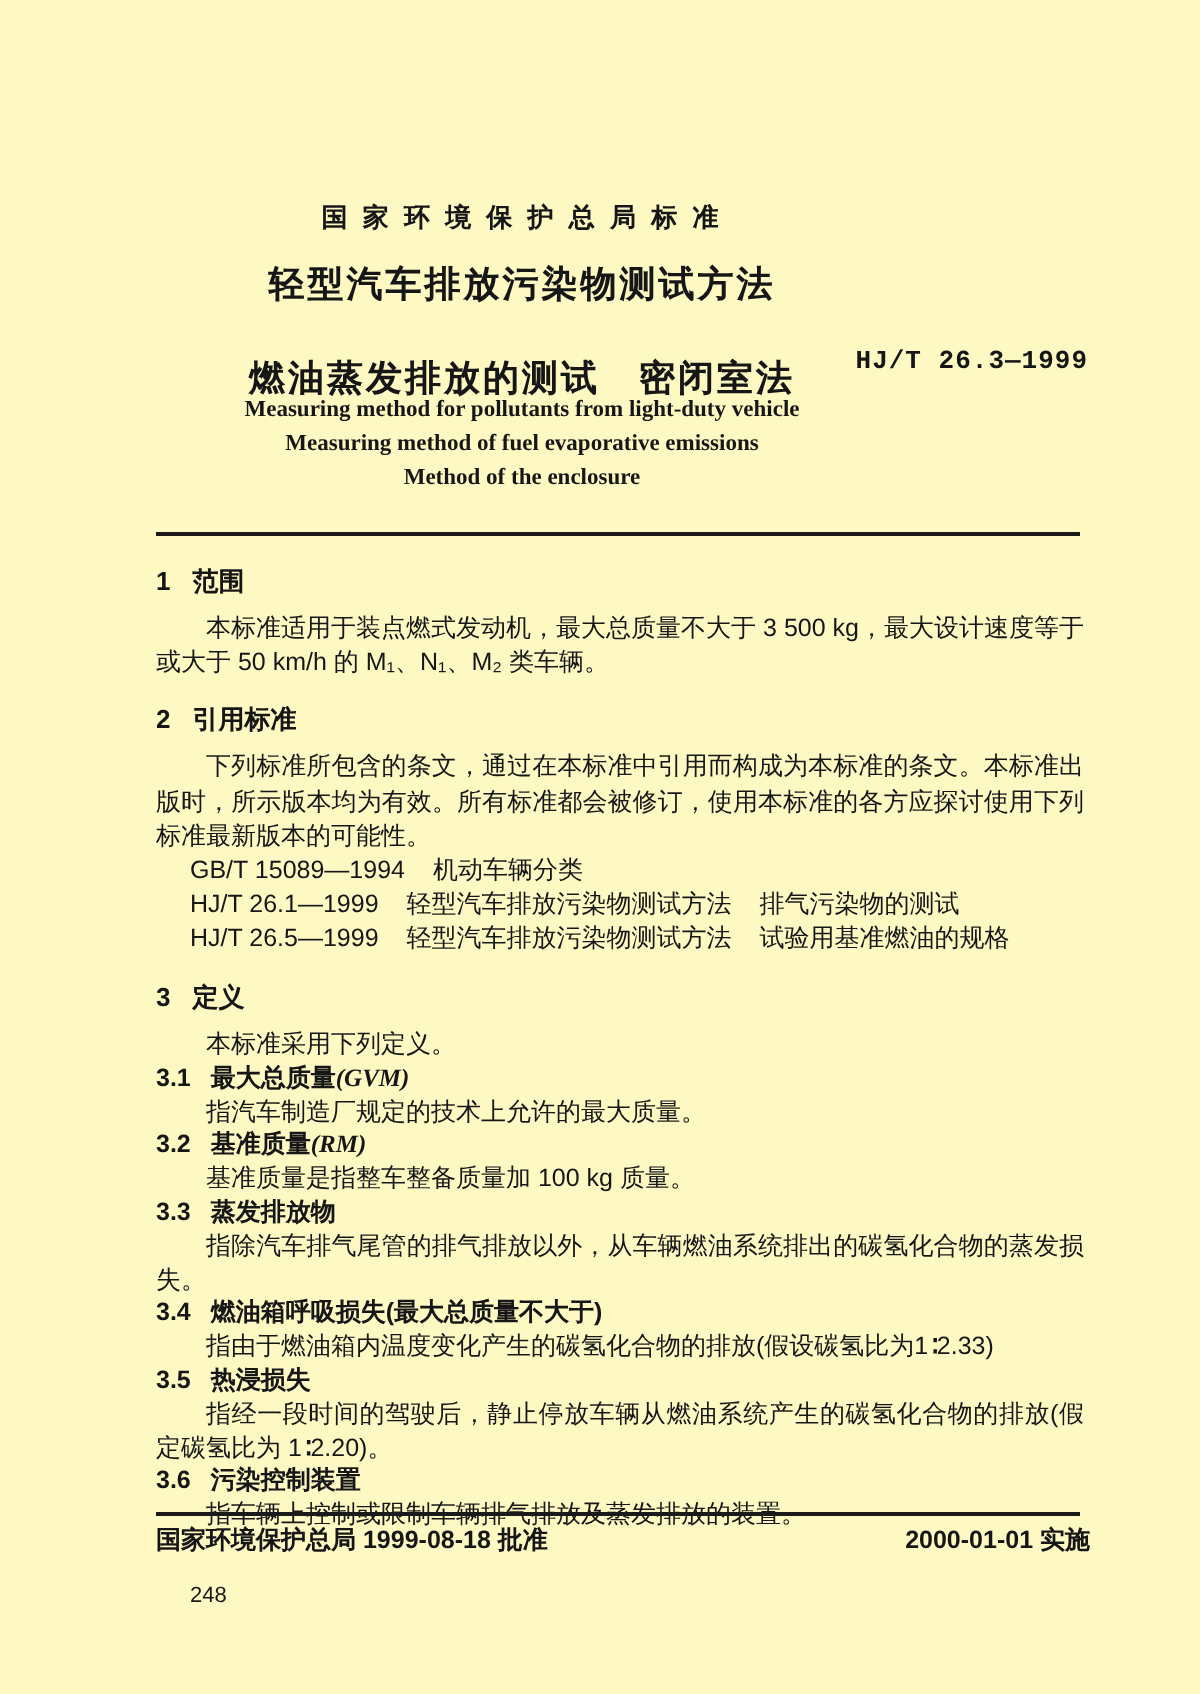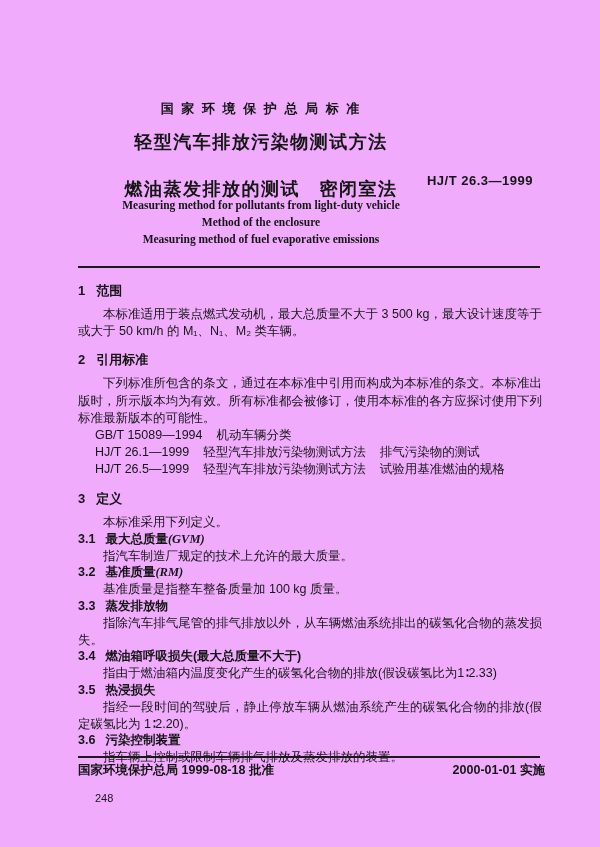--- a/index.html
+++ b/index.html
@@ -4,30 +4,30 @@
 <style>
   html, body { margin: 0; padding: 0; }
   body {
     width: 600px; height: 847px;
     background: #fdfdfb;
     font-family: "Liberation Sans", sans-serif;
     color: #161616;
     position: relative;
     overflow: hidden;
   }
-  .page { position: absolute; inset: 0; background: #f0abfc; }
+  .page { position: absolute; inset: 0; background: #fef9c3; }
 
   
   .title-col { position: absolute; left: 70px; width: 382px; text-align: center; }
   .org-line   { top: 100px; font-size: 13px; font-weight: 700; letter-spacing: 2px; }
   .cn-title-1 { top: 130px; font-size: 18px; font-weight: 700; letter-spacing: 1.5px; }
   .cn-title-2 { top: 177px; font-size: 18px; font-weight: 700; letter-spacing: 1.5px; }
   .std-no {
-    position: absolute; top: 173px; right: 67px;
-    font-size: 13px; font-weight: 700; letter-spacing: 0.5px;
+    position: absolute; top: 173px; right: 56px;
+    font-size: 13px; font-weight: 700; letter-spacing: 0.5px; font-family: Liberation Mono, monospace;
   }
   .en-titles {
     position: absolute; top: 197px; left: 70px; width: 382px;
     text-align: center;
     font-family: "Liberation Serif", serif;
     font-size: 11.5px; font-weight: 700; line-height: 17px;
   }
   .rule { position: absolute; left: 78px; width: 462px; height: 2px; background: #1a1a1a; }
   .rule-top { top: 266px; }
 
@@ -65,22 +65,22 @@
 <body>
 
 <div class="page">
 
   <div class="title-col org-line">国 家 环 境 保 护 总 局 标 准</div>
   <div class="title-col cn-title-1">轻型汽车排放污染物测试方法</div>
   <div class="title-col cn-title-2">燃油蒸发排放的测试　密闭室法</div>
   <div class="std-no">HJ/T 26.3—1999</div>
   <div class="en-titles">
     <div>Measuring method for pollutants from light-duty vehicle</div>
+    <div>Measuring method of fuel evaporative emissions</div>
     <div>Method of the enclosure</div>
-    <div>Measuring method of fuel evaporative emissions</div>
   </div>
   <div class="rule rule-top"></div>
 
   <div class="main">
 
     <div class="sec-heading">
       <span class="sec-num">1</span><span>范围</span>
     </div>
     <p class="para">本标准适用于装点燃式发动机，最大总质量不大于 3 500 kg，最大设计速度等于或大于 50 km/h 的 M₁、N₁、M₂ 类车辆。</p>
 

